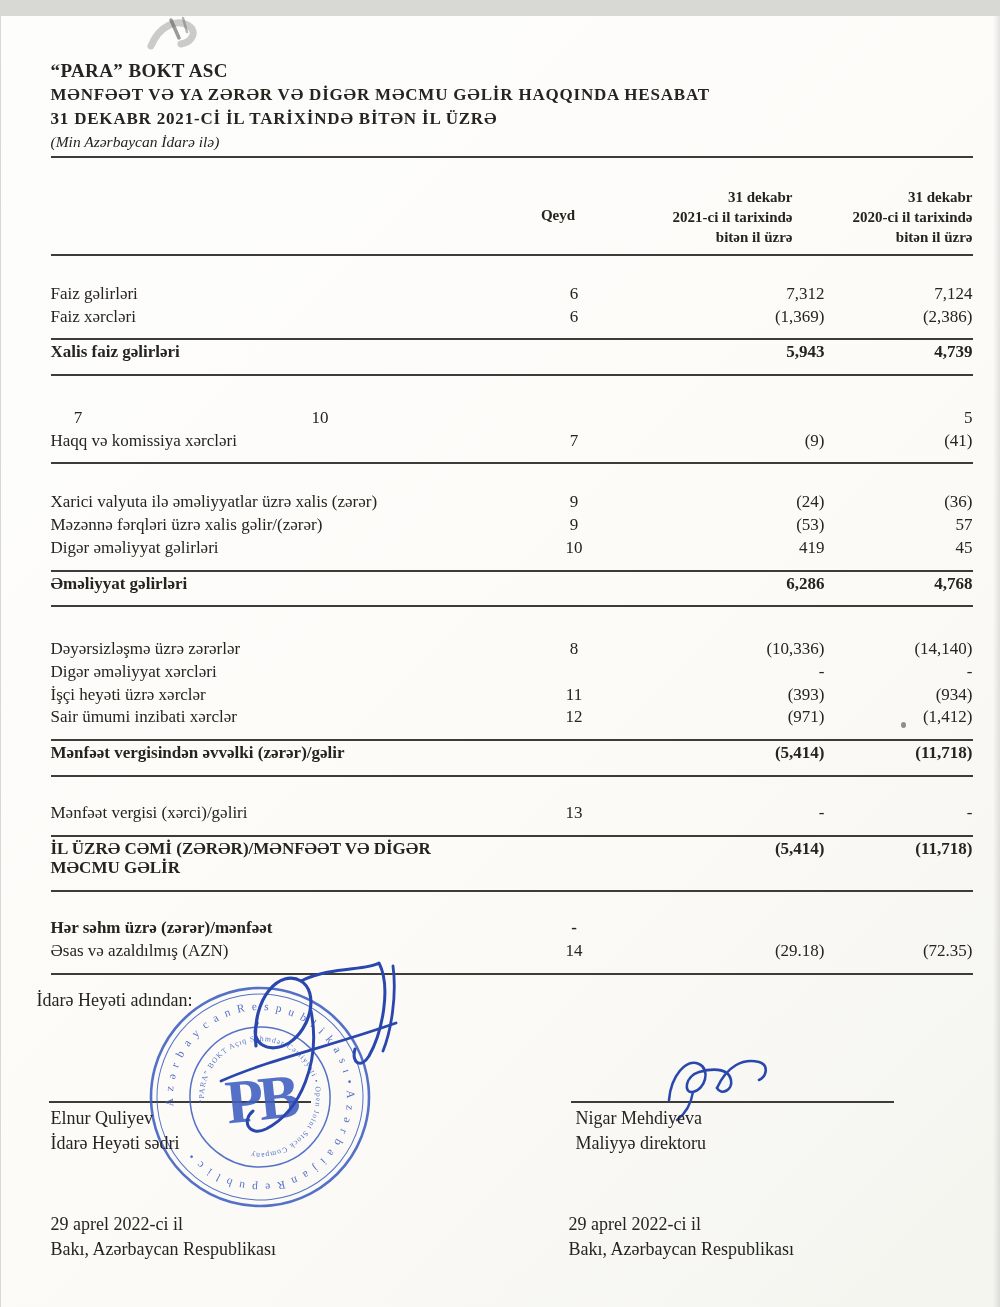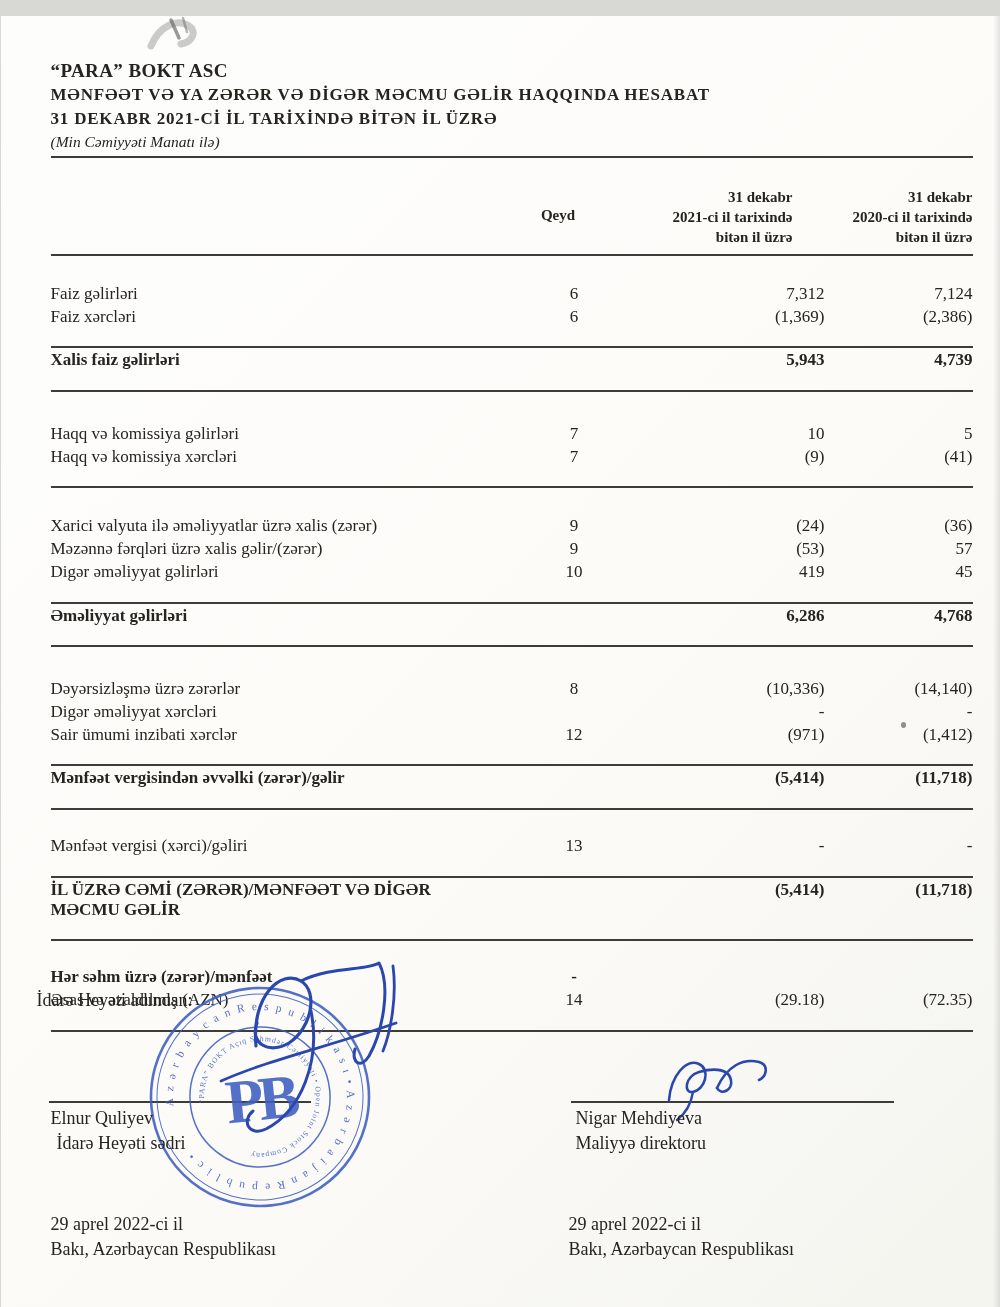--- a/index.html
+++ b/index.html
@@ -33,21 +33,21 @@
     border-bottom:2px solid var(--rule);}
   .th{white-space:pre-line;font-weight:bold;font-size:15px;line-height:1.32;}
   .c-label{width:480px;white-space:pre-line;}
   .c-note{width:55px;text-align:center;}
   .c-v1{width:207px;text-align:right;}
   .c-v2{flex:1;text-align:right;}
   .thead .c-note{padding-bottom:22px;}
   .tbody{margin-top:26px;}
   .trow{display:flex;align-items:flex-start;padding:2px 0 1px;font-size:17px;line-height:1.16;gap:16px;}
   .trow.bold{font-weight:bold;}
-  .trow.underline{border-bottom:2px solid var(--rule);padding-bottom:20px;}
+  .trow.underline{border-bottom:2px solid var(--rule);padding-bottom:12px;}
   .spacer{width:100%;}
 
   
   .f-abs{position:absolute;font-size:18px;line-height:1.4;}
   .sig-line{position:absolute;border-top:2px solid var(--rule);height:0;}
   .stamp{position:absolute;left:144px;top:966px;width:230px;height:230px;opacity:.88;}
   .stamp circle{stroke:var(--stamp);fill:none;}
   .stamp text{fill:var(--stamp);}
   .sig{position:absolute;}
   .sig path{stroke:var(--sig);fill:none;stroke-linecap:round;stroke-linejoin:round;}
@@ -65,21 +65,21 @@
     <path d="M 12 34 C 20 14 38 6 50 14 C 58 19 54 30 42 32" stroke="#8f8f8b" stroke-width="7" opacity="0.45"></path>
     <path d="M 32 8 L 40 26" stroke="#5a5a56" stroke-width="3.5" opacity="0.6"></path>
     <path d="M 44 6 L 48 20" stroke="#6e6e6a" stroke-width="2.5" opacity="0.5"></path>
   </svg>
 
   <div class="content">
 
     <div class="company">“PARA” BOKT ASC</div>
     <div class="title-line">MƏNFƏƏT VƏ YA ZƏRƏR VƏ DİGƏR MƏCMU GƏLİR HAQQINDA HESABAT</div>
     <div class="title-line">31 DEKABR 2021-Cİ İL TARİXİNDƏ BİTƏN İL ÜZRƏ</div>
-    <div class="currency-note">(Min Cəmiyyəti Manatı ilə)</div>
+    <div class="currency-note">(Min Azərbaycan İdarə ilə)</div>
 
     <div class="thead">
       <div class="c-label"></div>
       <div class="c-note th">Qeyd</div>
       <div class="c-v1 th">31 dekabr
 2021-ci il tarixində
 bitən il üzrə</div>
       <div class="c-v2 th">31 dekabr
 2020-ci il tarixində
 bitən il üzrə</div>
@@ -99,21 +99,20 @@
     <div class="c-v2">(2,386)</div>
   </div>
         <div class="trow bold underline">
     <div class="c-label">Xalis faiz gəlirləri</div>
     <div class="c-note"></div>
     <div class="c-v1">5,943</div>
     <div class="c-v2">4,739</div>
   </div>
         <div class="spacer" style="height: 30px;"></div>
         <div class="trow">
-    <div class="c-label">Haqq və komissiya gəlirləri</div>
     <div class="c-note">7</div>
     <div class="c-v1">10</div>
     <div class="c-v2">5</div>
   </div>
         <div class="trow underline">
     <div class="c-label">Haqq və komissiya xərcləri</div>
     <div class="c-note">7</div>
     <div class="c-v1">(9)</div>
     <div class="c-v2">(41)</div>
   </div>
@@ -147,20 +146,26 @@
     <div class="c-label">Dəyərsizləşmə üzrə zərərlər</div>
     <div class="c-note">8</div>
     <div class="c-v1">(10,336)</div>
     <div class="c-v2">(14,140)</div>
   </div>
         <div class="trow">
     <div class="c-label">Digər əməliyyat xərcləri</div>
     <div class="c-note"></div>
     <div class="c-v1">-</div>
     <div class="c-v2">-</div>
+  </div>
+        <div class="trow">
+    <div class="c-label">İşçi heyəti üzrə xərclər</div>
+    <div class="c-note">11</div>
+    <div class="c-v1">(393)</div>
+    <div class="c-v2">(934)</div>
   </div>
         <div class="trow underline">
     <div class="c-label">Sair ümumi inzibati xərclər</div>
     <div class="c-note">12</div>
     <div class="c-v1">(971)</div>
     <div class="c-v2">(1,412)</div>
   </div>
         <div class="trow bold underline">
     <div class="c-label">Mənfəət vergisindən əvvəlki (zərər)/gəlir</div>
     <div class="c-note"></div>
@@ -231,21 +236,21 @@
     <path d="M 150 60 C 160 110 140 160 105 178 C 88 186 80 170 92 160" stroke-width="3"></path>
   </svg>
 
   <svg class="sig" style="left:640px;top:1022px;width:160px;height:85px;" viewBox="0 0 160 85">
     <path d="M 28 62 C 30 38 45 20 58 26 C 70 31 64 52 52 54 C 42 56 44 38 58 34 C 76 29 88 32 90 42 C 92 52 80 58 76 50" stroke-width="2.6"></path>
     <path d="M 76 50 C 86 28 102 20 118 24 C 128 27 126 38 118 42" stroke-width="2.6"></path>
     <path d="M 52 54 C 50 66 44 76 36 82" stroke-width="2.4"></path>
   </svg>
 
   <div class="f-abs" style="left:50px;top:1090px;">Elnur Quliyev</div>
-  <div class="f-abs" style="left:56px;top:1115px;font-family:Liberation Serif, serif;">İdarə Heyəti sədri</div>
+  <div class="f-abs" style="left:50px;top:1115px;font-family:Liberation Serif, serif;">İdarə Heyəti sədri</div>
   <div class="f-abs" style="left:575px;top:1090px;">Nigar Mehdiyeva</div>
   <div class="f-abs" style="left:575px;top:1115px;">Maliyyə direktoru</div>
 
   <div class="f-abs" style="left:50px;top:1196px;">29 aprel 2022-ci il</div>
   <div class="f-abs" style="left:50px;top:1221px;">Bakı, Azərbaycan Respublikası</div>
   <div class="f-abs" style="left:568px;top:1196px;">29 aprel 2022-ci il</div>
   <div class="f-abs" style="left:568px;top:1221px;">Bakı, Azərbaycan Respublikası</div>
 
 </div>
 

